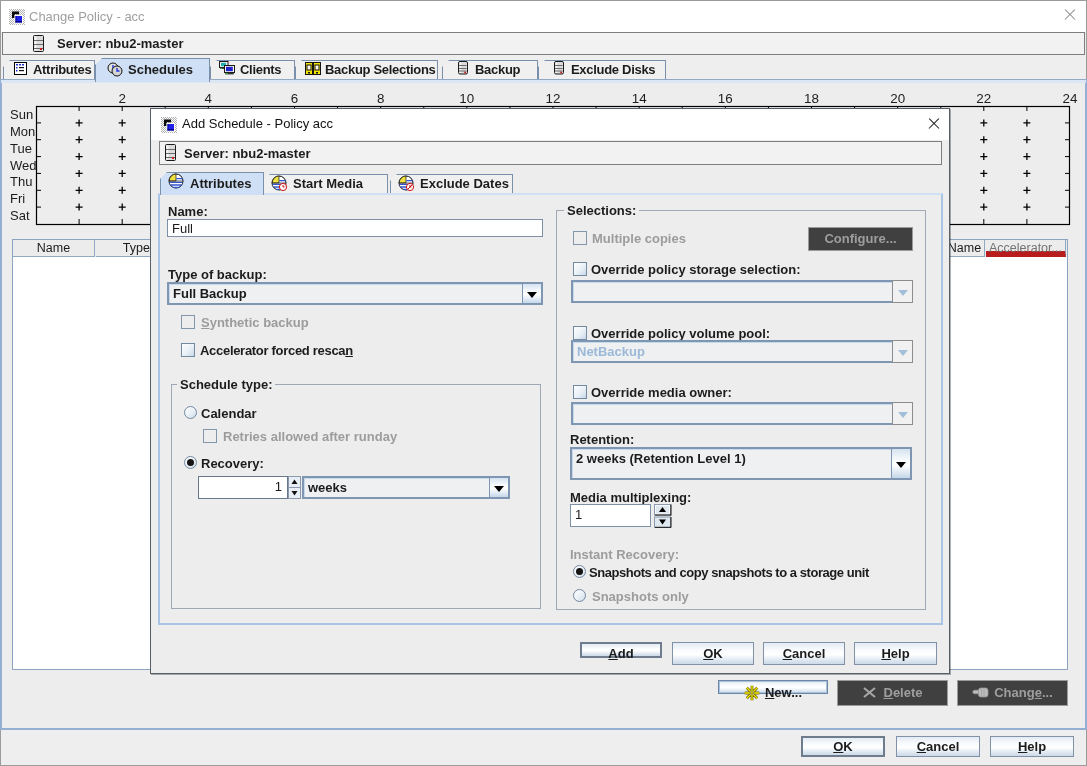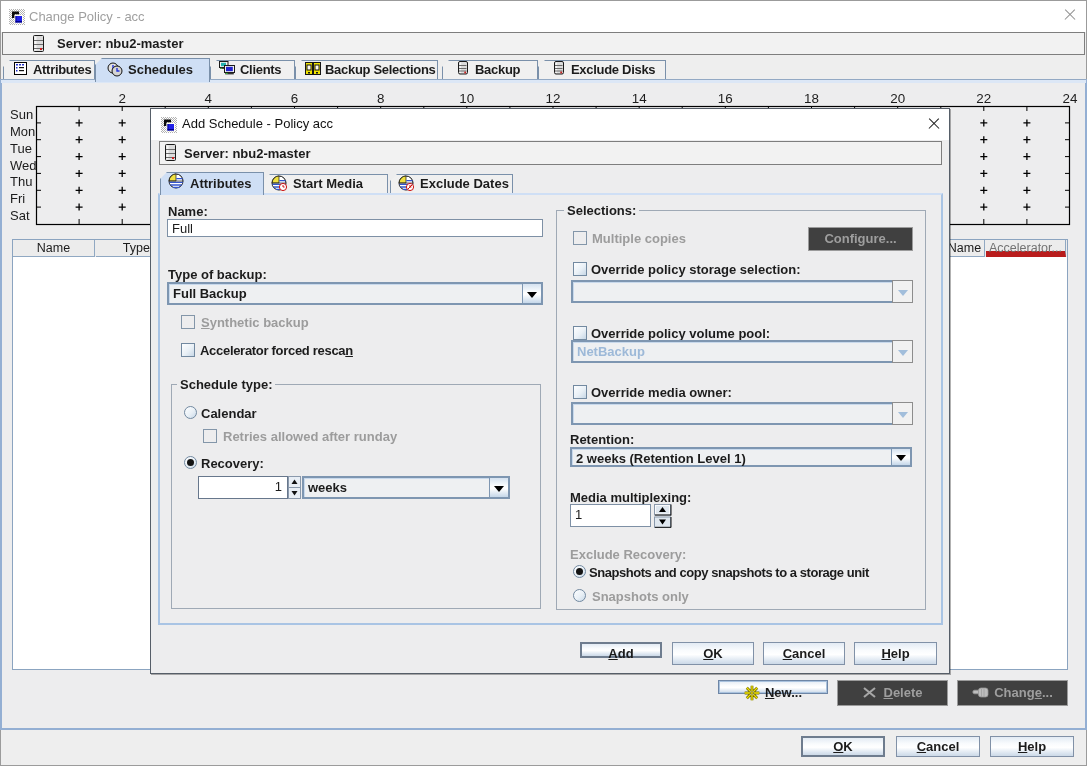--- a/index.html
+++ b/index.html
@@ -281,41 +281,41 @@
 <div class="combo dis" style="left:571px;top:340px;width:342px;height:23px;z-index:12">
     <span class="ct" style="color:#9db9d8">NetBackup</span>
     <span class="ab"></span>
   </div>
 <div class="cb" style="left:573px;top:385px;z-index:12"></div>
 <div class="L" style="left:591px;top:385px;z-index:12">Override media owner:</div>
 <div class="combo dis" style="left:571px;top:402px;width:342px;height:23px;z-index:12">
     <span class="ab"></span>
   </div>
 <div class="L" style="left:570px;top:432px;z-index:12">Retention:</div>
-<div class="combo" style="left:570px;top:447px;width:342px;height:20px;z-index:12">
+<div class="combo" style="left:570px;top:447px;width:342px;height:33px;z-index:12">
     <span class="ct">2 weeks (Retention Level 1)</span>
     <span class="ab"></span>
   </div>
 <div class="L" style="left:570px;top:490px;z-index:12">Media multiplexing:</div>
 <div class="abs" style="left:570px;top:504px;width:81px;height:23px;background:#fff;border:1px solid #7e90a5;z-index:12"></div>
 <div class="L r" style="left:575px;top:507px;z-index:13">1</div>
 <div class="abs" style="left:654px;top:504px;z-index:12"><svg width="18" height="24">
       <g>
         <rect x="0.5" y="0.5" width="16" height="10.5" fill="#dfe7ef" stroke="#8a99ac"></rect>
         <rect x="1.5" y="1.5" width="14" height="8.5" fill="none" stroke="#fff" stroke-width="1" opacity="0.8"></rect>
         <path d="M17 0.5V11.5M1 11h16" stroke="#111"></path>
         <path d="M8.5 3 L12 8 H5 Z" fill="#000"></path>
       </g>
       <g transform="translate(0,12.5)">
         <rect x="0.5" y="0.5" width="16" height="10.5" fill="#dfe7ef" stroke="#8a99ac"></rect>
         <path d="M17 0.5V11M1 10.8h16" stroke="#111"></path>
         <path d="M8.5 8 L12 3 H5 Z" fill="#000"></path>
       </g>
     </svg></div>
-<div class="L g" style="left:570px;top:547px;z-index:12">Exclude Recovery:</div>
+<div class="L g" style="left:570px;top:547px;z-index:12">Instant Recovery:</div>
 <div class="rb sel" style="left:573px;top:565px;z-index:12"></div>
 <div class="L" style="left:589px;top:565px;letter-spacing:-0.45px;z-index:12">Snapshots and copy snapshots to a storage unit</div>
 <div class="rb" style="left:573px;top:589px;z-index:12"></div>
 <div class="L g" style="left:592px;top:589px;z-index:12">Snapshots only</div>
 
 <div class="b def" style="left:580px;top:642px;width:82px;height:16px;line-height:19px;z-index:12"><span style="text-decoration:underline">A</span>dd</div>
 <div class="b" style="left:672px;top:642px;width:82px;height:23px;line-height:21px;z-index:12"><span style="text-decoration:underline">O</span>K</div>
 <div class="b" style="left:763px;top:642px;width:82px;height:23px;line-height:21px;z-index:12"><span style="text-decoration:underline">C</span>ancel</div>
 <div class="b" style="left:854px;top:642px;width:83px;height:23px;line-height:21px;z-index:12"><span style="text-decoration:underline">H</span>elp</div>
 

